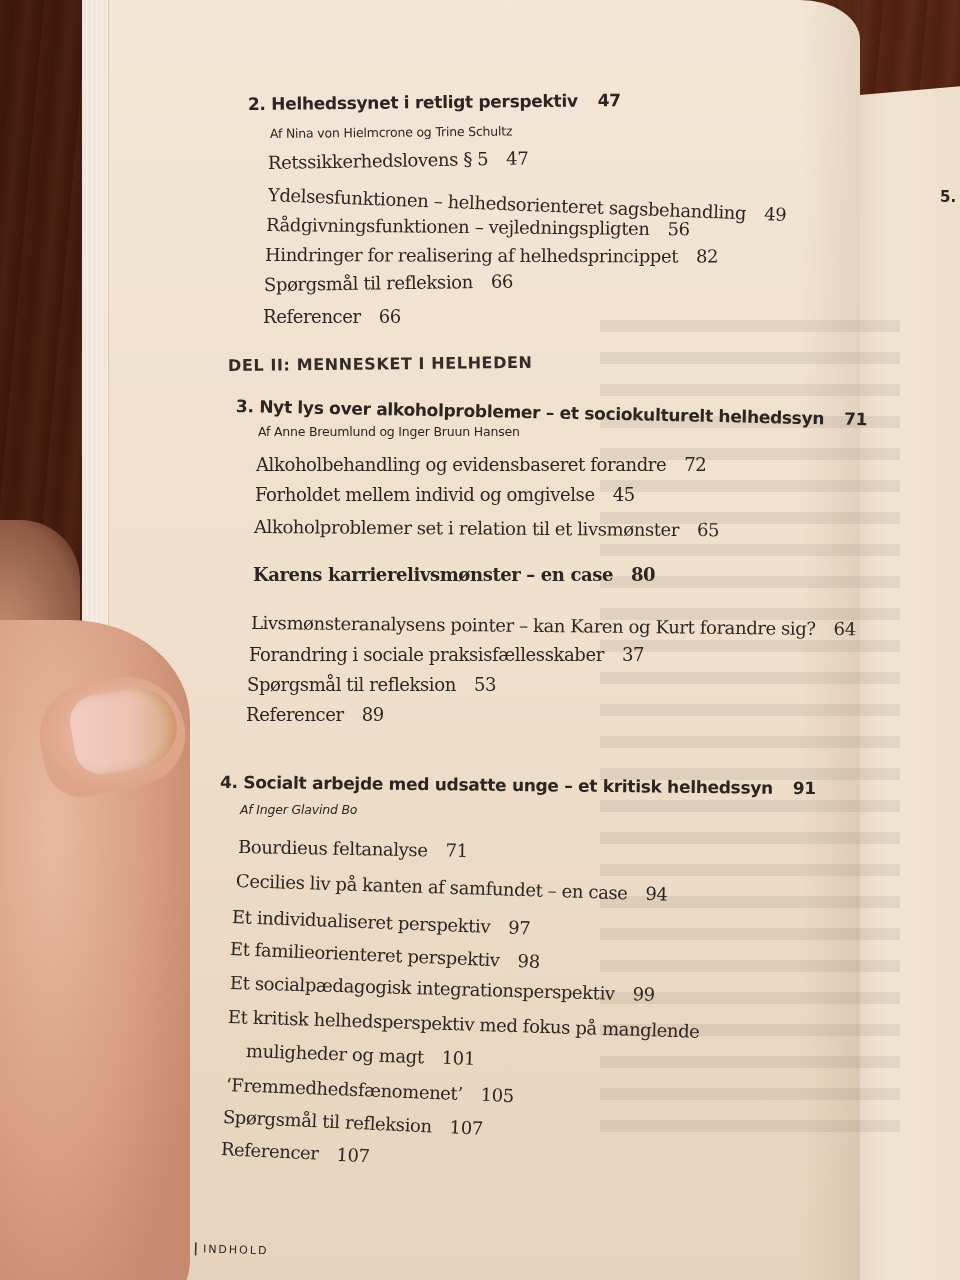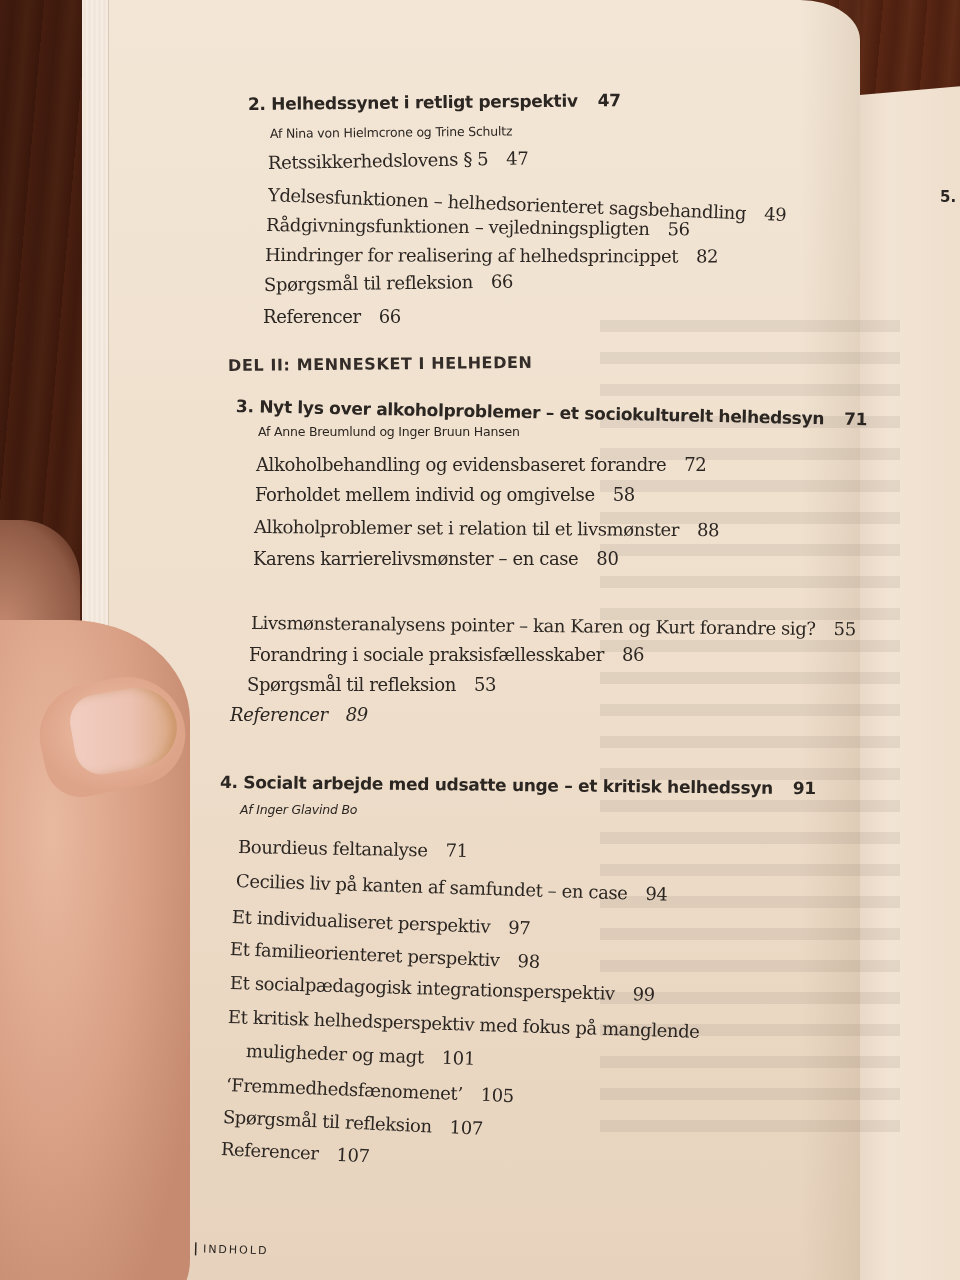--- a/index.html
+++ b/index.html
@@ -138,38 +138,38 @@
 
   <div class="line chapter" style="left:236px; top:396px; transform:rotate(1.2deg);">
     <span>3.</span>
     <span>Nyt lys over alkoholproblemer – et sociokulturelt helhedssyn</span><span class="pg">71</span>
   </div>
   <div class="line author" style="left:258px; top:424px;text-align:center;">Af Anne Breumlund og Inger Bruun Hansen</div>
   <div class="line entry" style="left:256px; top:454px;">
     <span>Alkoholbehandling og evidensbaseret forandre</span><span class="pg">72</span>
   </div>
   <div class="line entry" style="left:255px; top:484px;">
-    <span>Forholdet mellem individ og omgivelse</span><span class="pg">58</span>
+    <span>Forholdet mellem individ og omgivelse</span><span class="pg">45</span>
   </div>
   <div class="line entry" style="left:254px; top:516px; transform:rotate(0.4deg);">
-    <span>Alkoholproblemer set i relation til et livsmønster</span><span class="pg">88</span>
-  </div>
-  <div class="line entry" style="left:253px; top:548px;">
+    <span>Alkoholproblemer set i relation til et livsmønster</span><span class="pg">65</span>
+  </div>
+  <div class="line entry" style="left:253px; top:564px;font-weight:bold;">
     <span>Karens karrierelivsmønster – en case</span><span class="pg">80</span>
   </div>
   <div class="line entry" style="left:251px; top:612px; transform:rotate(0.6deg);">
-    <span>Livsmønsteranalysens pointer – kan Karen og Kurt forandre sig?</span><span class="pg">55</span>
+    <span>Livsmønsteranalysens pointer – kan Karen og Kurt forandre sig?</span><span class="pg">64</span>
   </div>
   <div class="line entry" style="left:249px; top:644px;">
-    <span>Forandring i sociale praksisfællesskaber</span><span class="pg">86</span>
+    <span>Forandring i sociale praksisfællesskaber</span><span class="pg">37</span>
   </div>
   <div class="line entry" style="left:247px; top:674px;">
     <span>Spørgsmål til refleksion</span><span class="pg">53</span>
   </div>
-  <div class="line entry" style="left:230px; top:704px;font-style:italic;">
+  <div class="line entry" style="left:246px; top:704px;">
     <span>Referencer</span><span class="pg">89</span>
   </div>
 
   <div class="line chapter" style="left:220px; top:772px; transform:rotate(0.6deg);">
     <span>4.</span>
     <span>Socialt arbejde med udsatte unge – et kritisk helhedssyn</span><span class="pg">91</span>
   </div>
   <div class="line author" style="left:240px; top:802px;font-style:italic;">Af Inger Glavind Bo</div>
   <div class="line entry" style="left:238px; top:836px; transform:rotate(1deg);">
     <span>Bourdieus feltanalyse</span><span class="pg">71</span>

